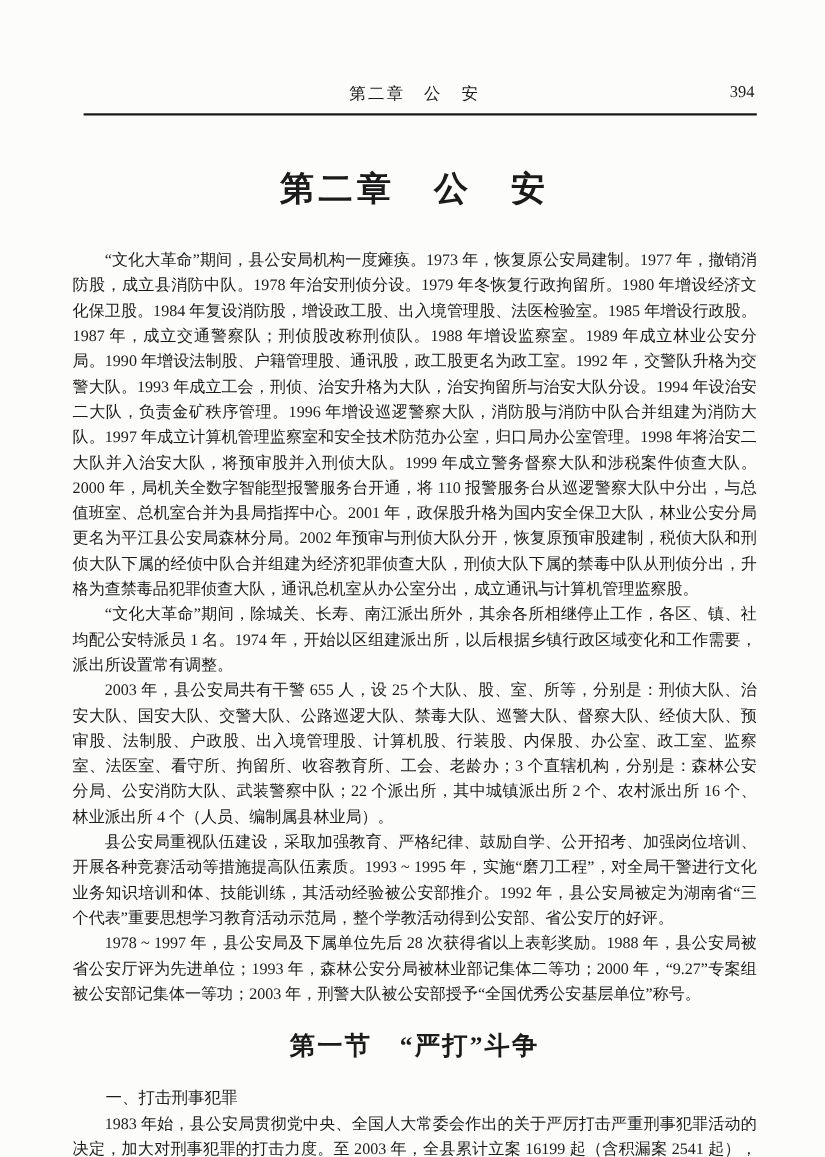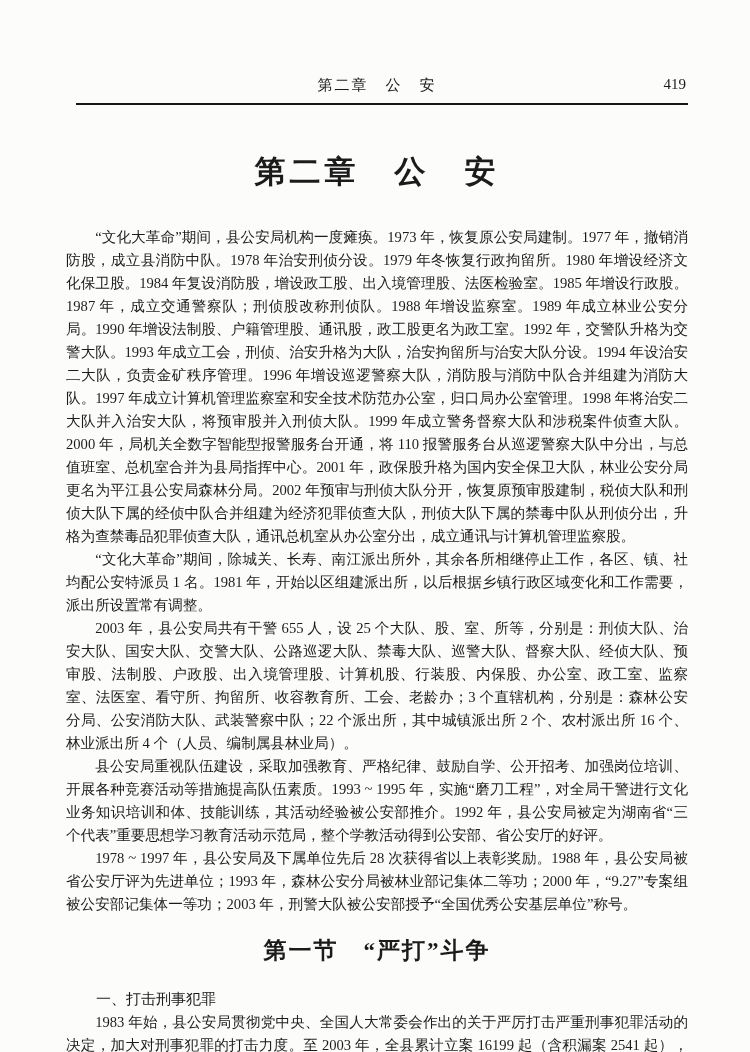--- a/index.html
+++ b/index.html
@@ -75,30 +75,30 @@
     line-height: 23px;
   }
 </style>
 </head>
 <body>
 
 <div class="page">
 
   <div class="running-header">
     <span class="rh-title">第二章　公　安</span>
-    <span class="rh-page">419</span>
+    <span class="rh-page">394</span>
   </div>
 
   <hr class="header-rule">
 
   <h1 class="chapter-title">第二章　公　安</h1>
 
   <div class="body-text">
     <p>“文化大革命”期间，县公安局机构一度瘫痪。1973 年，恢复原公安局建制。1977 年，撤销消防股，成立县消防中队。1978 年治安刑侦分设。1979 年冬恢复行政拘留所。1980 年增设经济文化保卫股。1984 年复设消防股，增设政工股、出入境管理股、法医检验室。1985 年增设行政股。1987 年，成立交通警察队；刑侦股改称刑侦队。1988 年增设监察室。1989 年成立林业公安分局。1990 年增设法制股、户籍管理股、通讯股，政工股更名为政工室。1992 年，交警队升格为交警大队。1993 年成立工会，刑侦、治安升格为大队，治安拘留所与治安大队分设。1994 年设治安二大队，负责金矿秩序管理。1996 年增设巡逻警察大队，消防股与消防中队合并组建为消防大队。1997 年成立计算机管理监察室和安全技术防范办公室，归口局办公室管理。1998 年将治安二大队并入治安大队，将预审股并入刑侦大队。1999 年成立警务督察大队和涉税案件侦查大队。2000 年，局机关全数字智能型报警服务台开通，将 110 报警服务台从巡逻警察大队中分出，与总值班室、总机室合并为县局指挥中心。2001 年，政保股升格为国内安全保卫大队，林业公安分局更名为平江县公安局森林分局。2002 年预审与刑侦大队分开，恢复原预审股建制，税侦大队和刑侦大队下属的经侦中队合并组建为经济犯罪侦查大队，刑侦大队下属的禁毒中队从刑侦分出，升格为查禁毒品犯罪侦查大队，通讯总机室从办公室分出，成立通讯与计算机管理监察股。</p>
-    <p>“文化大革命”期间，除城关、长寿、南江派出所外，其余各所相继停止工作，各区、镇、社均配公安特派员 1 名。1981 年，开始以区组建派出所，以后根据乡镇行政区域变化和工作需要，派出所设置常有调整。</p>
+    <p>“文化大革命”期间，除城关、长寿、南江派出所外，其余各所相继停止工作，各区、镇、社均配公安特派员 1 名。1974 年，开始以区组建派出所，以后根据乡镇行政区域变化和工作需要，派出所设置常有调整。</p>
     <p>2003 年，县公安局共有干警 655 人，设 25 个大队、股、室、所等，分别是：刑侦大队、治安大队、国安大队、交警大队、公路巡逻大队、禁毒大队、巡警大队、督察大队、经侦大队、预审股、法制股、户政股、出入境管理股、计算机股、行装股、内保股、办公室、政工室、监察室、法医室、看守所、拘留所、收容教育所、工会、老龄办；3 个直辖机构，分别是：森林公安分局、公安消防大队、武装警察中队；22 个派出所，其中城镇派出所 2 个、农村派出所 16 个、林业派出所 4 个（人员、编制属县林业局）。</p>
     <p>县公安局重视队伍建设，采取加强教育、严格纪律、鼓励自学、公开招考、加强岗位培训、开展各种竞赛活动等措施提高队伍素质。1993 ~ 1995 年，实施“磨刀工程”，对全局干警进行文化业务知识培训和体、技能训练，其活动经验被公安部推介。1992 年，县公安局被定为湖南省“三个代表”重要思想学习教育活动示范局，整个学教活动得到公安部、省公安厅的好评。</p>
     <p>1978 ~ 1997 年，县公安局及下属单位先后 28 次获得省以上表彰奖励。1988 年，县公安局被省公安厅评为先进单位；1993 年，森林公安分局被林业部记集体二等功；2000 年，“9.27”专案组被公安部记集体一等功；2003 年，刑警大队被公安部授予“全国优秀公安基层单位”称号。</p>
   </div>
 
   <h2 class="section-title">第一节　“严打”斗争</h2>
 
   <div class="body-text" style="margin-top:0;">
     <p class="subsection-heading">一、打击刑事犯罪</p>
     <p>1983 年始，县公安局贯彻党中央、全国人大常委会作出的关于严厉打击严重刑事犯罪活动的决定，加大对刑事犯罪的打击力度。至 2003 年，全县累计立案 16199 起（含积漏案 2541 起），破案 13883 起（不</p>

